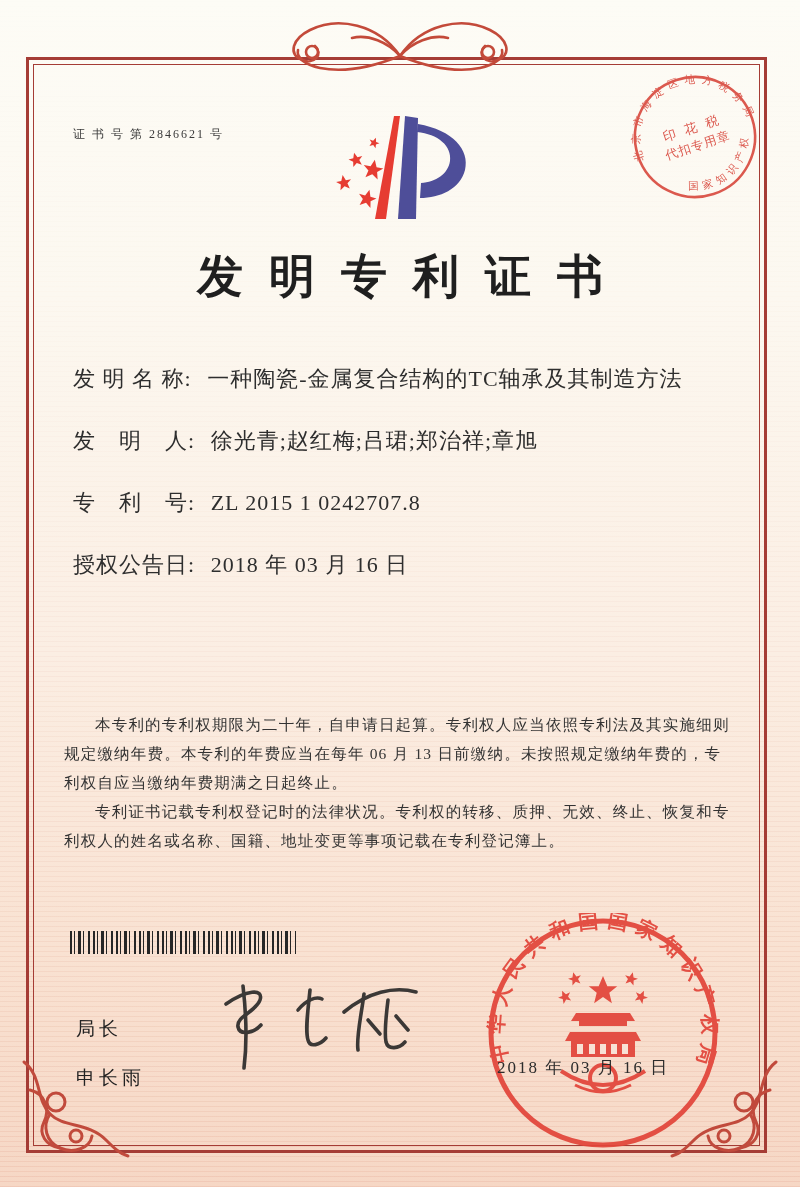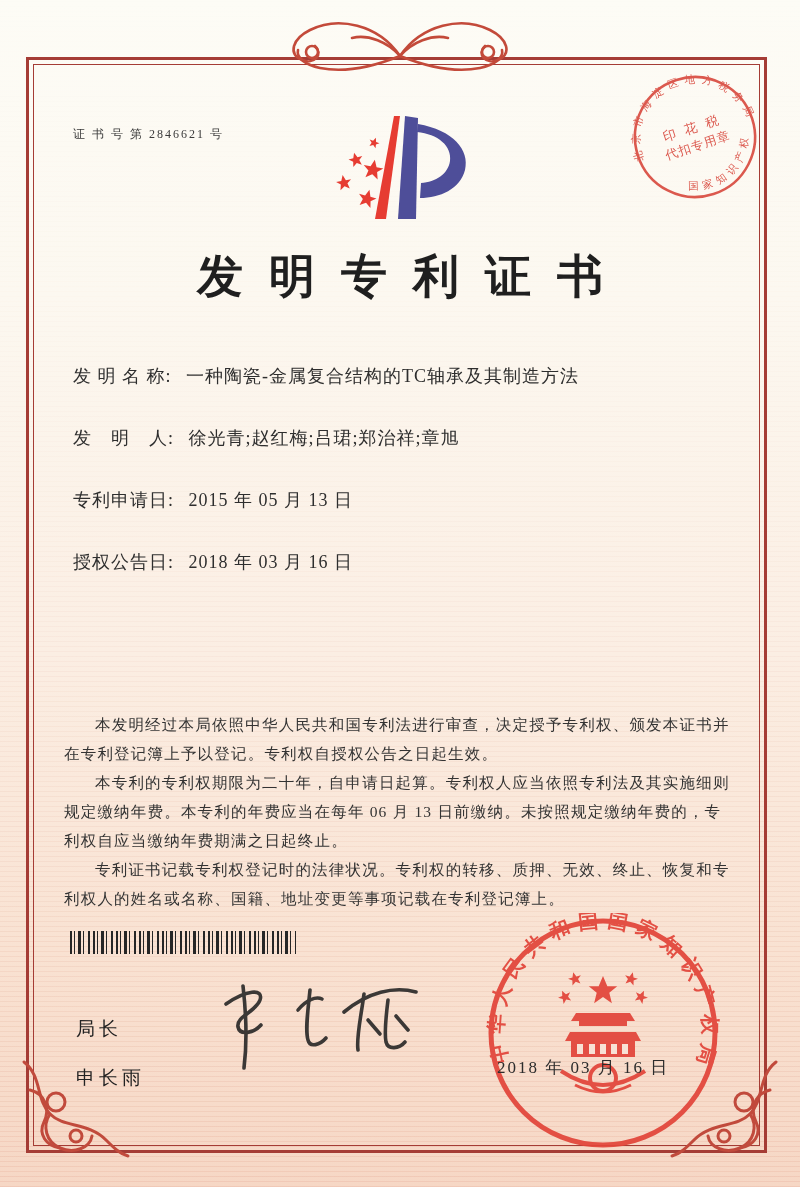--- a/index.html
+++ b/index.html
@@ -19,21 +19,21 @@
     border:3px solid #a53c35;box-sizing:border-box;
   }
   .frame-inner{position:absolute;inset:4px;border:1px solid #a53c35;}
   .abs{position:absolute;}
   .cert-number{left:73px;top:126px;font-size:12px;color:#3a3a3a;letter-spacing:2px;}
   .title{
     left:0;right:0;top:246px;text-align:center;font-size:46px;font-weight:bold;
     color:#1f1f1f;letter-spacing:26px;padding-left:26px;
   }
   .fields{left:73px;top:364px;width:650px;}
-  .field-row{margin-bottom:37px;font-size:18px;color:#2e2e2e;height:25px;white-space:nowrap;font-family:Liberation Serif, serif;}
+  .field-row{margin-bottom:37px;font-size:22px;color:#2e2e2e;height:25px;white-space:nowrap;font-family:Liberation Serif, serif;}
   .field-label{display:inline-block;min-width:92px;letter-spacing:1px;}
   .field-value{margin-left:10px;letter-spacing:1px;}
   .paragraphs{left:64px;top:710px;width:668px;font-size:15.5px;line-height:29px;color:#333;}
   .paragraphs p{margin:0;text-indent:2em;letter-spacing:1.2px;}
   .barcode{
     left:70px;top:931px;width:226px;height:23px;
     background:
       repeating-linear-gradient(90deg,#262626 0 2px,transparent 2px 4px,#262626 4px 5px,transparent 5px 8px,
       #262626 8px 11px,transparent 11px 13px,#262626 13px 14px,transparent 14px 18px,#262626 18px 20px,transparent 20px 23px);
   }
@@ -114,31 +114,30 @@
 <div class="abs fields">
   <div class="field-row">
     <span class="field-label">发 明 名 称:</span>
     <span class="field-value">一种陶瓷-金属复合结构的TC轴承及其制造方法</span>
   </div>
   <div class="field-row">
     <span class="field-label">发　明　人:</span>
     <span class="field-value">徐光青;赵红梅;吕珺;郑治祥;章旭</span>
   </div>
   <div class="field-row">
-    <span class="field-label">专利申请日:</span>
-    <span class="field-value">2015 年 05 月 13 日</span>
+    <span class="field-label">专　利　号:</span>
+    <span class="field-value">ZL 2015 1 0242707.8</span>
   </div>
   <div class="field-row">
     <span class="field-label">授权公告日:</span>
     <span class="field-value">2018 年 03 月 16 日</span>
   </div>
 </div>
 
 <div class="abs paragraphs">
-  <p>本发明经过本局依照中华人民共和国专利法进行审查，决定授予专利权、颁发本证书并在专利登记簿上予以登记。专利权自授权公告之日起生效。</p>
   <p>本专利的专利权期限为二十年，自申请日起算。专利权人应当依照专利法及其实施细则规定缴纳年费。本专利的年费应当在每年 06 月 13 日前缴纳。未按照规定缴纳年费的，专利权自应当缴纳年费期满之日起终止。</p>
   <p>专利证书记载专利权登记时的法律状况。专利权的转移、质押、无效、终止、恢复和专利权人的姓名或名称、国籍、地址变更等事项记载在专利登记簿上。</p>
 </div>
 
 <div class="abs barcode"></div>
 
 <div class="abs signer">
   <div>局长</div>
   <div>申长雨</div>
 </div>

